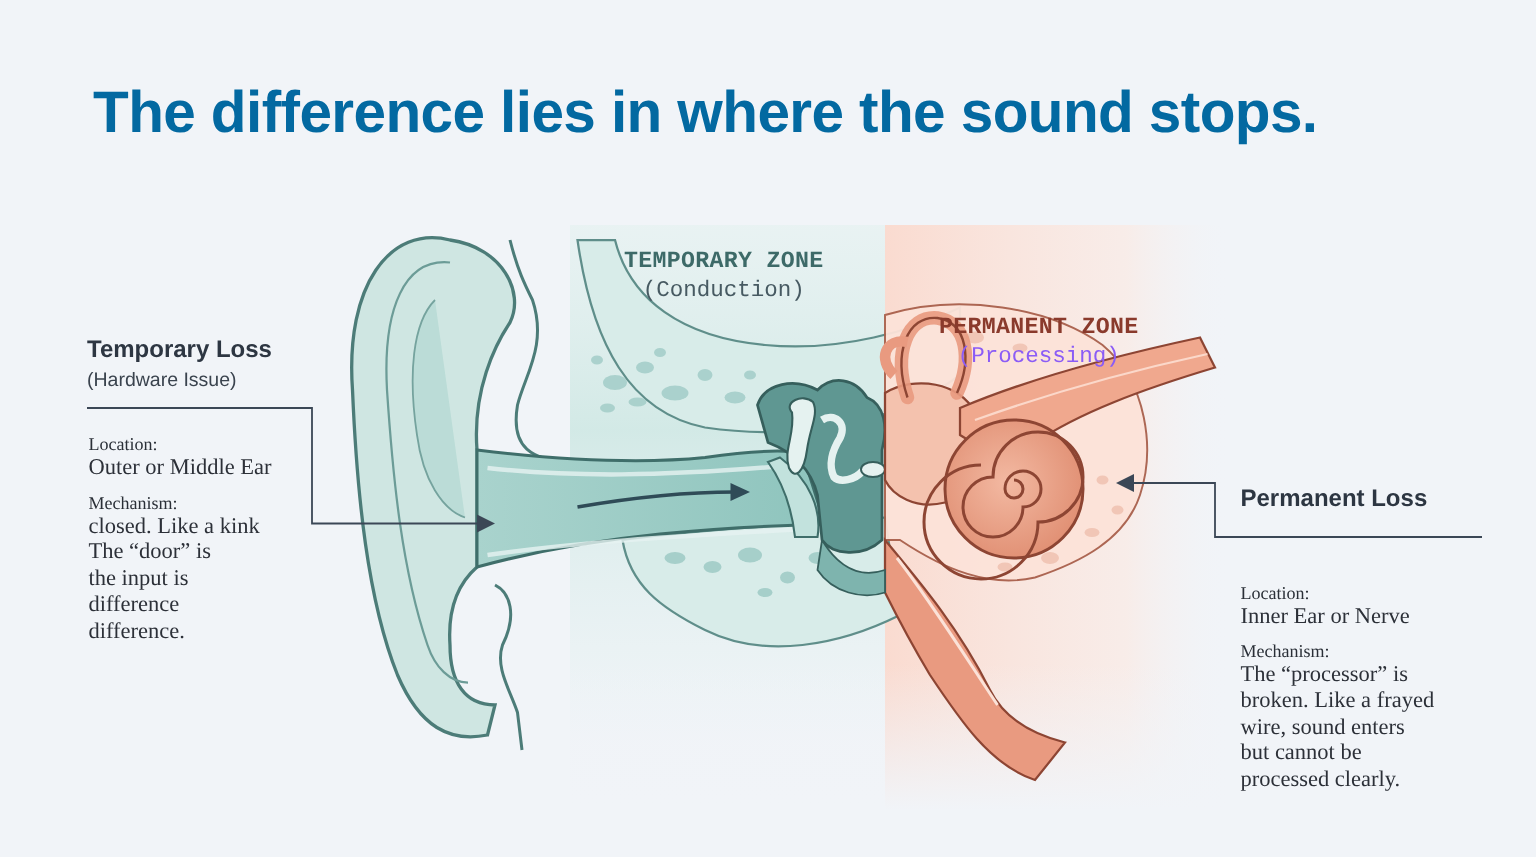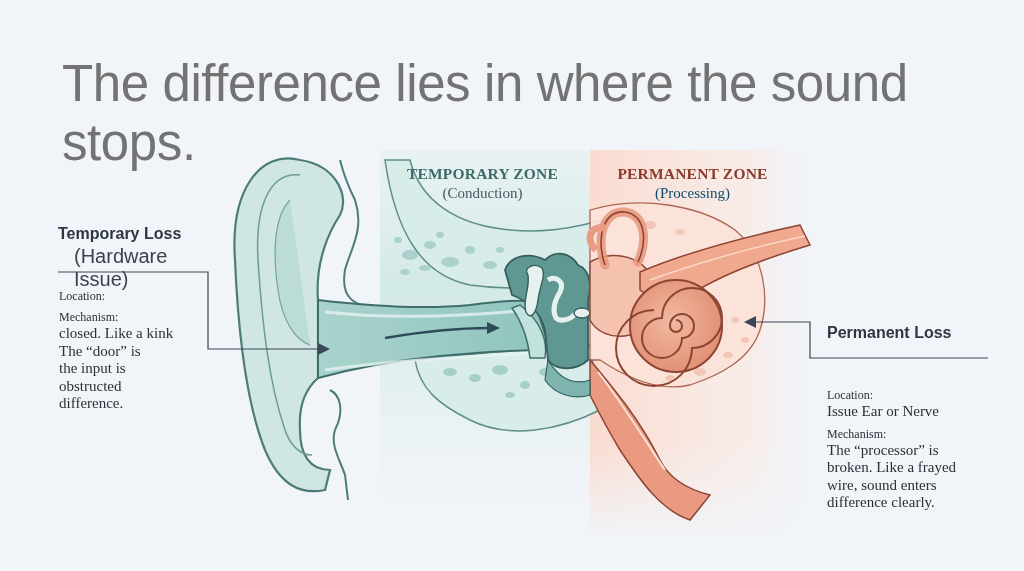--- a/index.html
+++ b/index.html
@@ -5,40 +5,40 @@
   html, body { margin:0; padding:0; }
   body {
     width:1024px; height:571px; overflow:hidden;
     background:#f1f4f8;
     font-family:"Liberation Sans", sans-serif;
     position:relative;
   }
   .title {
     position:absolute; left:62px; top:54px;
     font-family:"Liberation Sans", sans-serif;
-    font-weight:400; font-size:51px; letter-spacing:-0.4px;
-    color:#737373;
+    font-weight:700; font-size:39px; letter-spacing:-0.4px;
+    color:#0369a1;
   }
   .diagram { position:absolute; left:0; top:0; width:1024px; height:571px; }
   .zone-label {
     position:absolute; text-align:center;
-    font-family:Liberation Serif, serif;
+    font-family:Liberation Mono, monospace;
   }
   .zone-label .z-title { font-weight:700; font-size:15.5px; letter-spacing:0.2px; }
   .zone-label .z-sub { font-size:15px; margin-top:2px; }
   .zone-temp { left:395px; top:165px; width:175px; }
   .zone-temp .z-title { color:#3d6a68; }
   .zone-temp .z-sub { color:#475a62; }
   .zone-perm { left:600px; top:165px; width:185px; }
-  .zone-perm .z-title { color:#8a3a2c; }
-  .zone-perm .z-sub { color:#0c4a6e;text-align:center; }
+  .zone-perm .z-title { color:#8a3a2c;margin-top:44px; }
+  .zone-perm .z-sub { color:#8b5cf6;text-align:center; }
 
   .panel { position:absolute; color:#2c3440; }
   .panel .p-title { font-family:"Liberation Sans", sans-serif; font-weight:700; font-size:16px; color:#2d3642; }
-  .panel .p-sub { font-family:"Liberation Sans", sans-serif; font-size:20px; color:#3a434e; margin-top:2px;margin-left:16px; }
+  .panel .p-sub { font-family:"Liberation Sans", sans-serif; font-size:13px; color:#3a434e; margin-top:2px; }
   .panel .p-body { font-family:"Liberation Serif", serif; font-size:15px; line-height:17.5px; color:#2c3038; }
   .panel .p-head { font-family:"Liberation Serif", serif; font-size:12px; font-weight:400; color:#2a2f37; }
   .left-panel { left:58px; top:225px; width:150px; }
   .left-panel .body { position:absolute; top:64px; left:1px; width:150px; }
   .right-panel { left:827px; top:324px; width:170px; }
   .right-panel .body { position:absolute; top:64px; left:0; width:170px; }
   .gap { height:6px; }
 </style>
 </head>
 <body>
@@ -176,35 +176,37 @@
 <div class="zone-label zone-perm">
   <div class="z-title">PERMANENT ZONE</div>
   <div class="z-sub">(Processing)</div>
 </div>
 
 <div class="panel left-panel">
   <div class="p-title">Temporary Loss</div>
   <div class="p-sub">(Hardware Issue)</div>
   <div class="body">
     <div class="p-head">Location:</div>
+    <div class="p-body">Outer or Middle Ear</div>
     <div class="gap"></div>
     <div class="p-head">Mechanism:</div>
     <div class="p-body">closed. Like a kink</div>
     <div class="p-body">The “door” is</div>
     <div class="p-body">the input is</div>
-    <div class="p-body">obstructed</div>
+    <div class="p-body">difference</div>
     <div class="p-body">difference.</div>
   </div>
 </div>
 
 <div class="panel right-panel">
   <div class="p-title">Permanent Loss</div>
   <div class="body">
     <div class="p-head">Location:</div>
-    <div class="p-body">Issue Ear or Nerve</div>
+    <div class="p-body">Inner Ear or Nerve</div>
     <div class="gap"></div>
     <div class="p-head">Mechanism:</div>
     <div class="p-body">The “processor” is</div>
     <div class="p-body">broken. Like a frayed</div>
     <div class="p-body">wire, sound enters</div>
-    <div class="p-body">difference clearly.</div>
+    <div class="p-body">but cannot be</div>
+    <div class="p-body">processed clearly.</div>
   </div>
 </div>
 
 </body></html>

